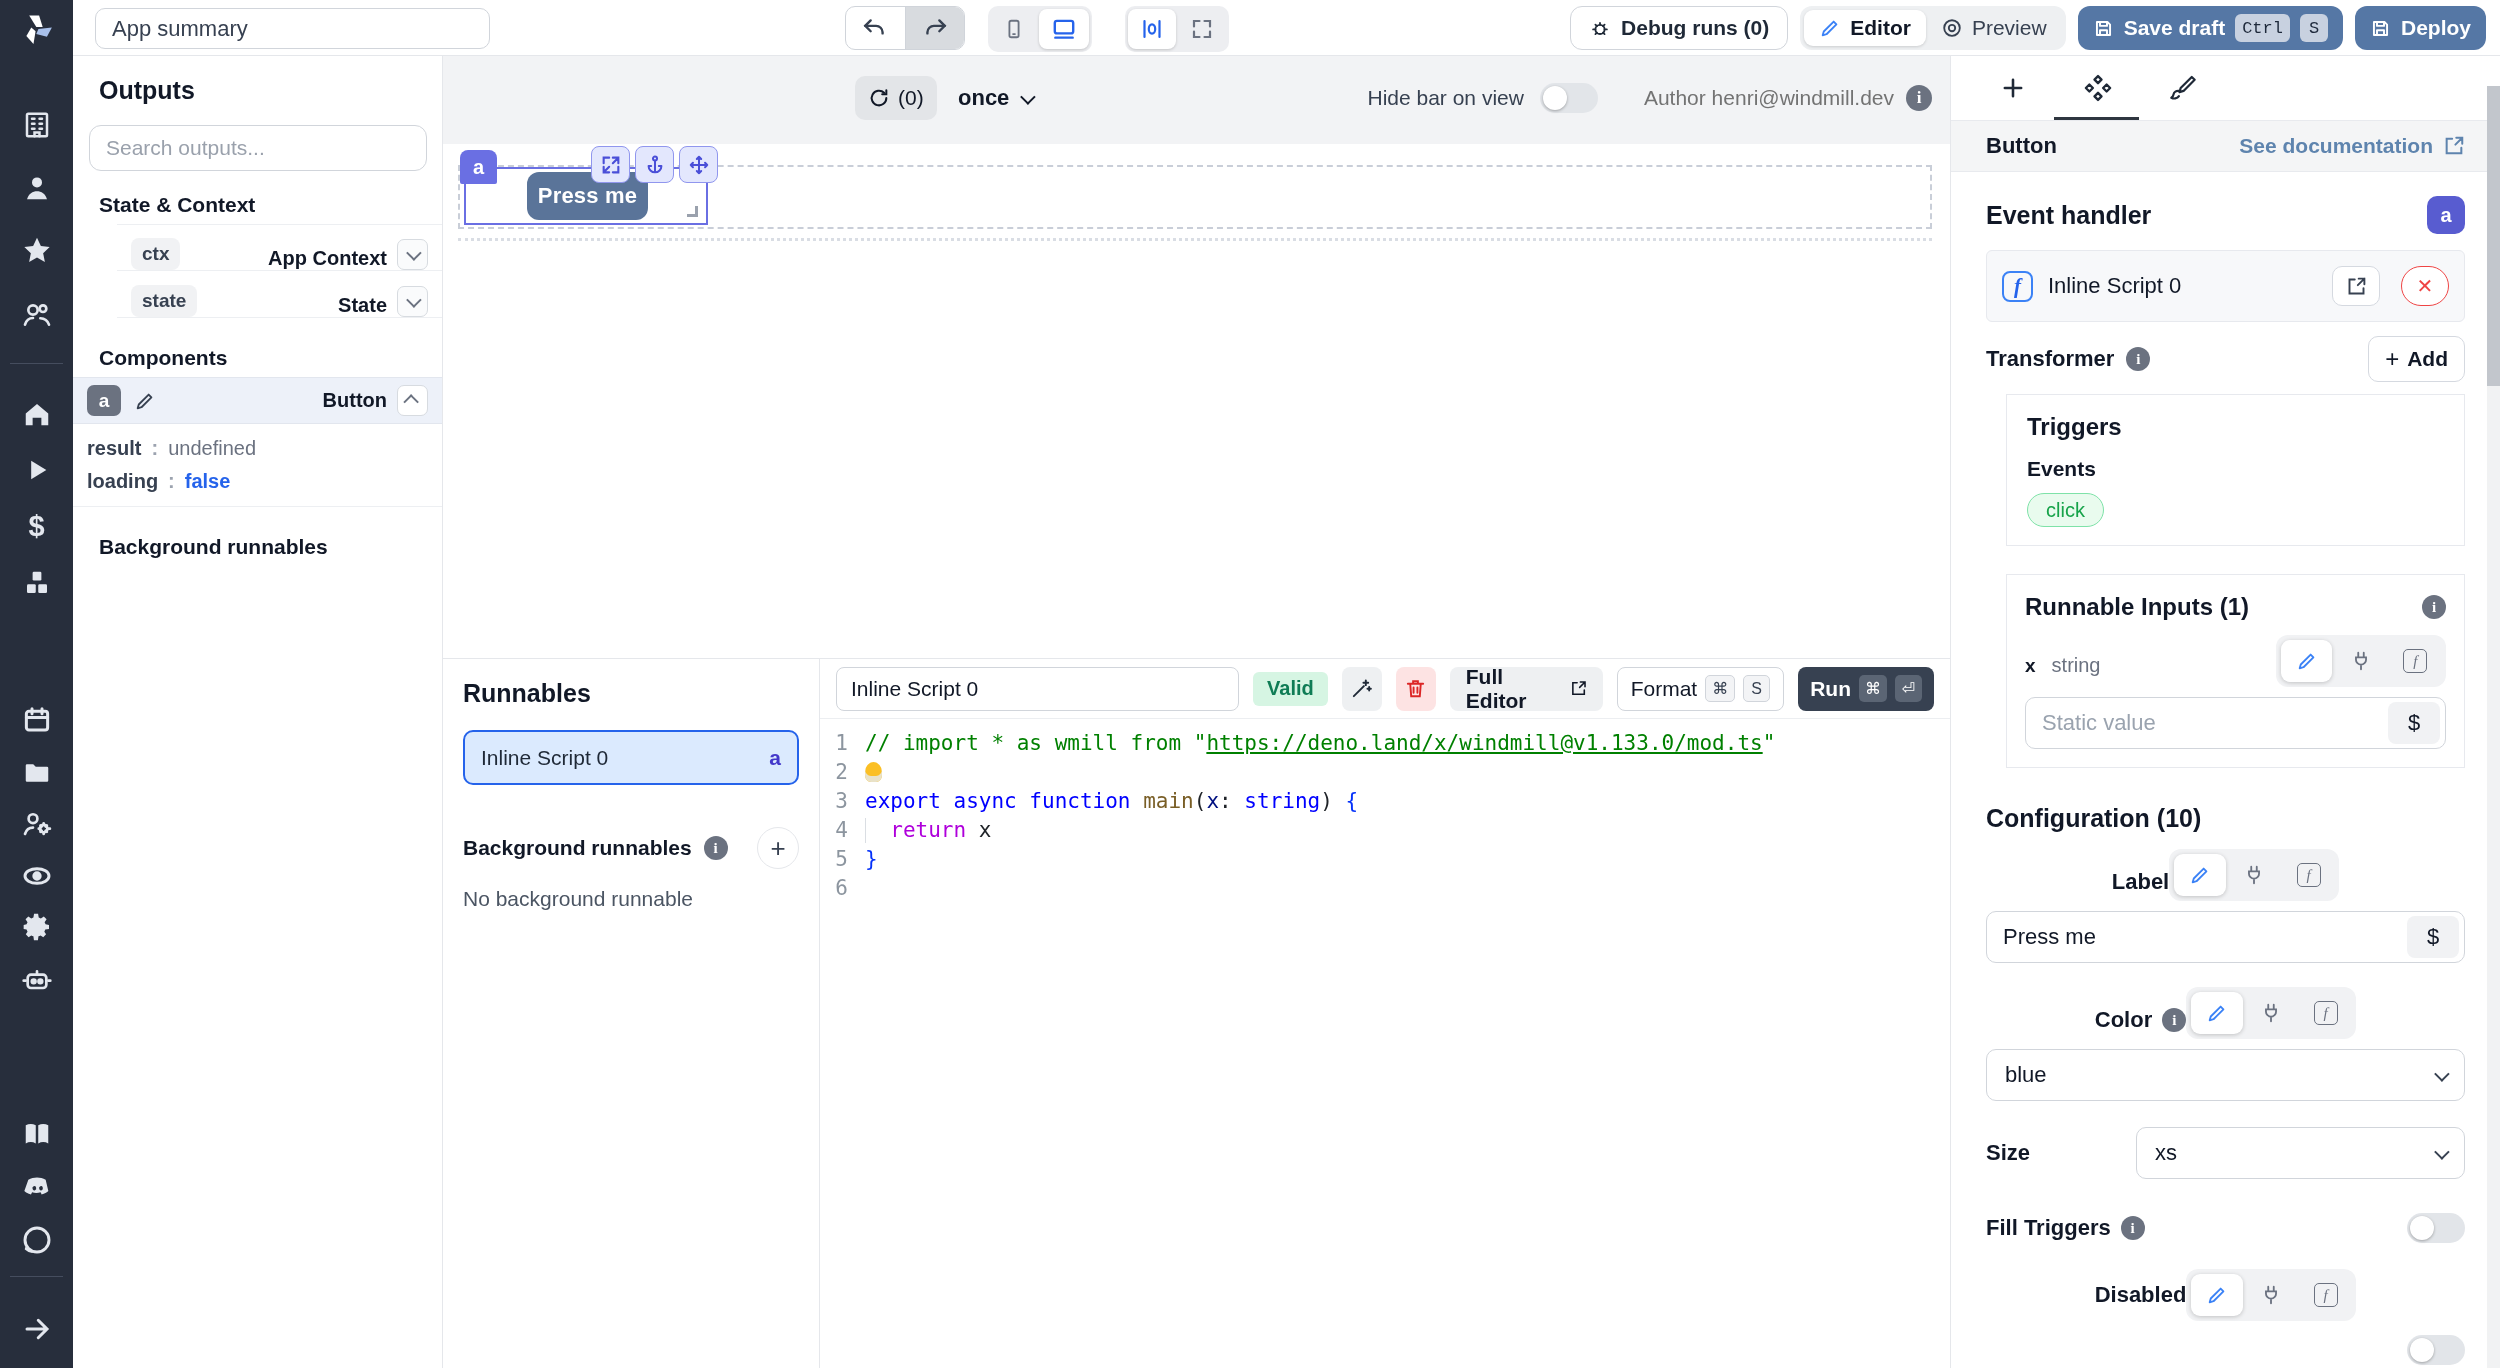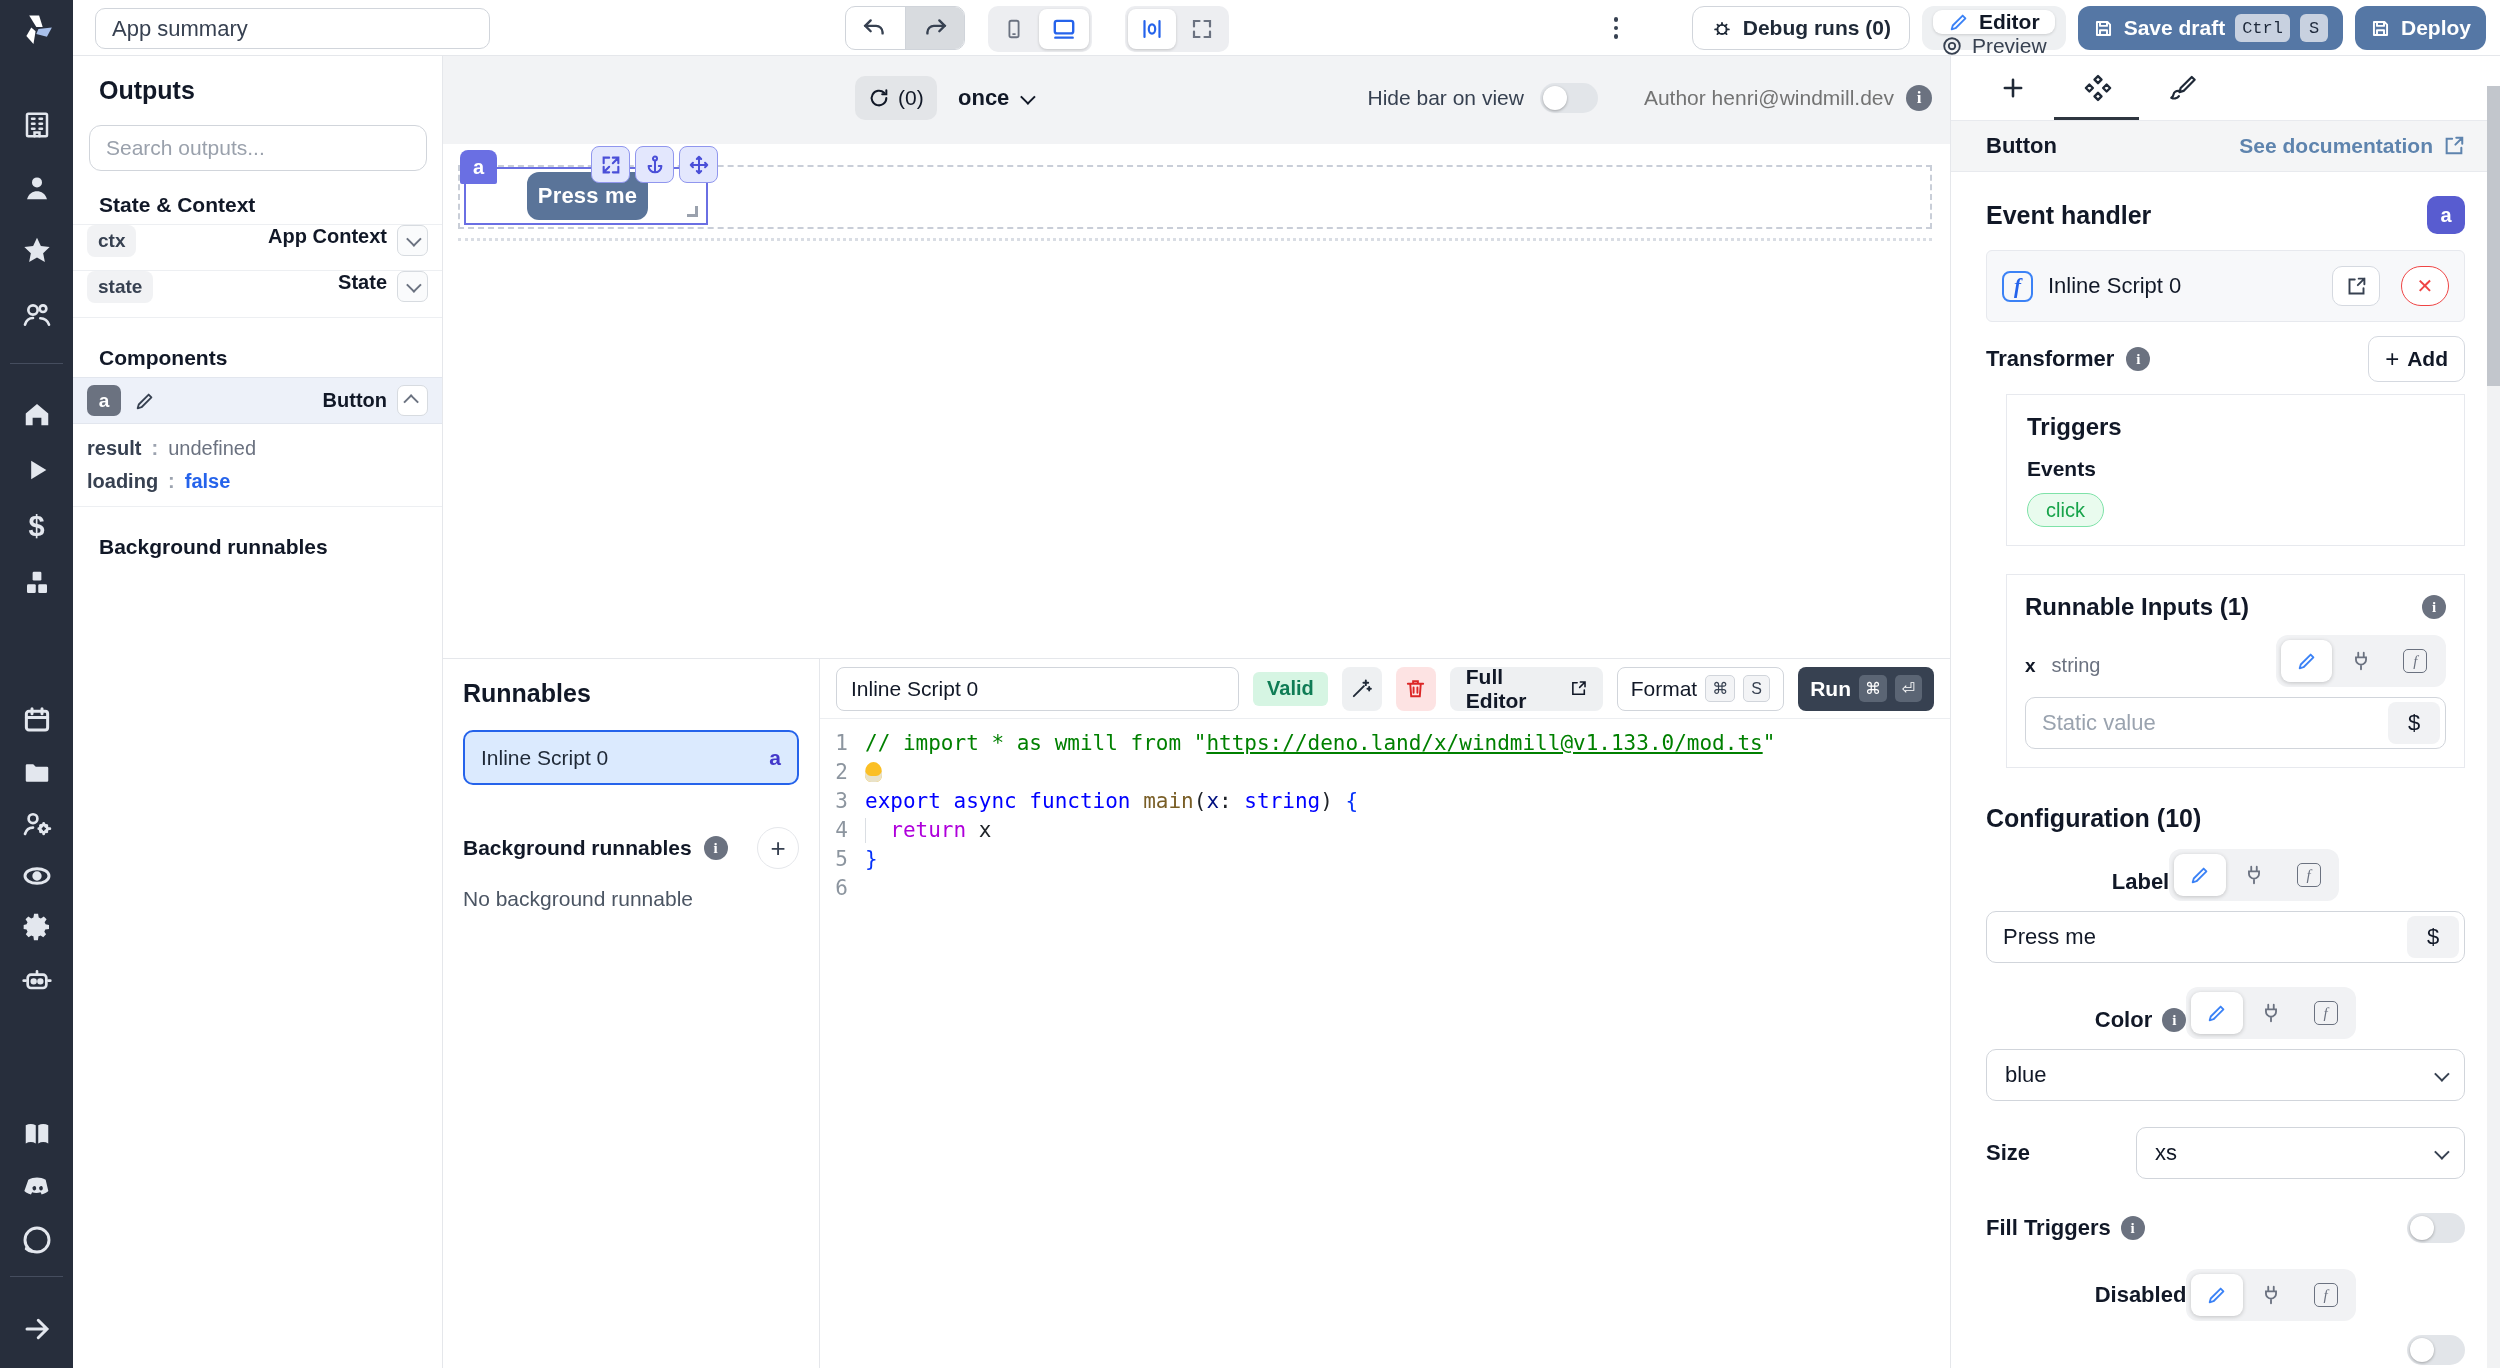--- a/index.html
+++ b/index.html
@@ -31,38 +31,38 @@
     display:flex; align-items:center; padding:3px; gap:2px; }
   .segchip { height:40px; border-radius:8px; display:flex; align-items:center; justify-content:center;
     padding:0 12px; color:#6b7280; cursor:pointer; }
   .segchip.active { background:#fff; box-shadow:0 1px 3px rgba(0,0,0,.18); }
   .kebab { position:absolute; left:1528px; top:13px; width:30px; height:30px; display:flex; flex-direction:column;
     align-items:center; justify-content:center; gap:4px; cursor:pointer; }
   .kebab i { width:4.5px; height:4.5px; border-radius:50%; background:#374151; }
   .tb-right { position:absolute; right:14px; top:6px; display:flex; gap:12px; align-items:center; height:44px; }
   .btn-outline { height:44px; border:1px solid #d1d5db; border-radius:12px; background:#fff; display:flex;
     align-items:center; gap:10px; padding:0 18px; font-size:21px; font-weight:600; color:#1f2937; cursor:pointer; }
-  .editseg { height:44px; background:#eef0f2; border-radius:12px; display:flex; align-items:center; padding:4px;flex-direction:column; }
+  .editseg { height:44px; background:#eef0f2; border-radius:12px; display:flex; align-items:center; padding:4px; }
   .editseg .chip { height:36px; border-radius:9px; display:flex; align-items:center; gap:9px; padding:0 15px;
     font-size:21px; color:#374151; cursor:pointer; }
   .editseg .chip.active { background:#fff; box-shadow:0 1px 3px rgba(0,0,0,.15); font-weight:700; color:#111827; }
   .btn-steel { height:44px; background:#5577a5; border-radius:12px; color:#fff; display:flex; align-items:center;
     gap:10px; padding:0 15px; font-size:21px; font-weight:700; cursor:pointer; }
   .kbd { height:28px; min-width:28px; padding:0 7px; background:#c8d1e0; border-radius:6px; color:#1e293b;
     font-family:"Liberation Mono", monospace; font-size:17px; display:flex; align-items:center; justify-content:center; font-weight:400; }
 
   
   .outputs { position:absolute; left:73px; top:56px; width:370px; bottom:0; background:#fff;
     border-right:1px solid #e5e7eb; z-index:10; }
   .outputs h2 { font-size:25px; font-weight:700; margin:20px 0 20px 26px; }
   .search-box { display:block; margin:0 16px 22px 16px; width:338px; height:46px; border:1px solid #d1d5db;
     border-radius:12px; padding:0 16px; font-size:21px; color:#374151; outline:none; font-family:"Liberation Sans",sans-serif; }
   .search-box::placeholder { color:#9aa1ac; }
   .sec-h { font-size:21px; font-weight:700; margin-left:26px; margin-bottom:7px; color:#111827; }
-  .orow { height:47px; border-bottom:1px solid #edeff2; display:flex; align-items:flex-start; padding:0 14px; }
+  .orow { height:47px; border-bottom:1px solid #edeff2; display:flex; align-items:flex-end; padding:0 14px;margin-left:44px; }
   .orow:first-child { border-top:1px solid #edeff2; }
   .ochip { background:#f1f2f4; border-radius:8px; padding:5px 11px; font-size:19px; font-weight:600; color:#374151; }
   .otype { margin-left:auto; font-size:20px; font-weight:700; color:#111827; }
   .chevbtn { width:31px; height:31px; margin-left:10px; border:1px solid #d7dbe0; background:#fafbfc; border-radius:7px;
     display:flex; align-items:center; justify-content:center; color:#6b7280; cursor:pointer; }
   .comp-row { height:47px; background:#edf1f9; border-top:1px solid #e2e6ee; border-bottom:1px solid #e2e6ee;
     display:flex; align-items:center; padding:0 14px; }
   .a-gray { width:34px; height:31px; background:#6b7280; border-radius:7px; color:#fff; font-weight:700;
     font-size:19px; display:flex; align-items:center; justify-content:center; }
   .propline { display:flex; align-items:center; gap:10px; font-size:20px; height:33px; padding-left:14px; }

